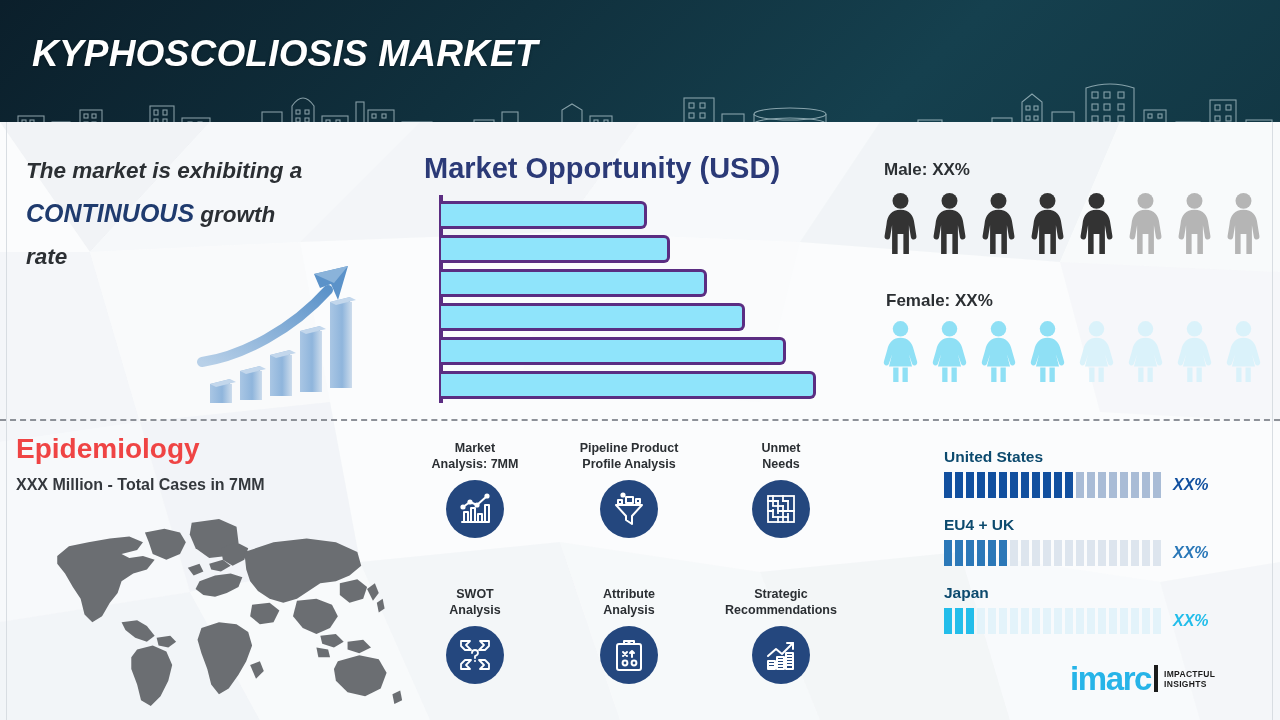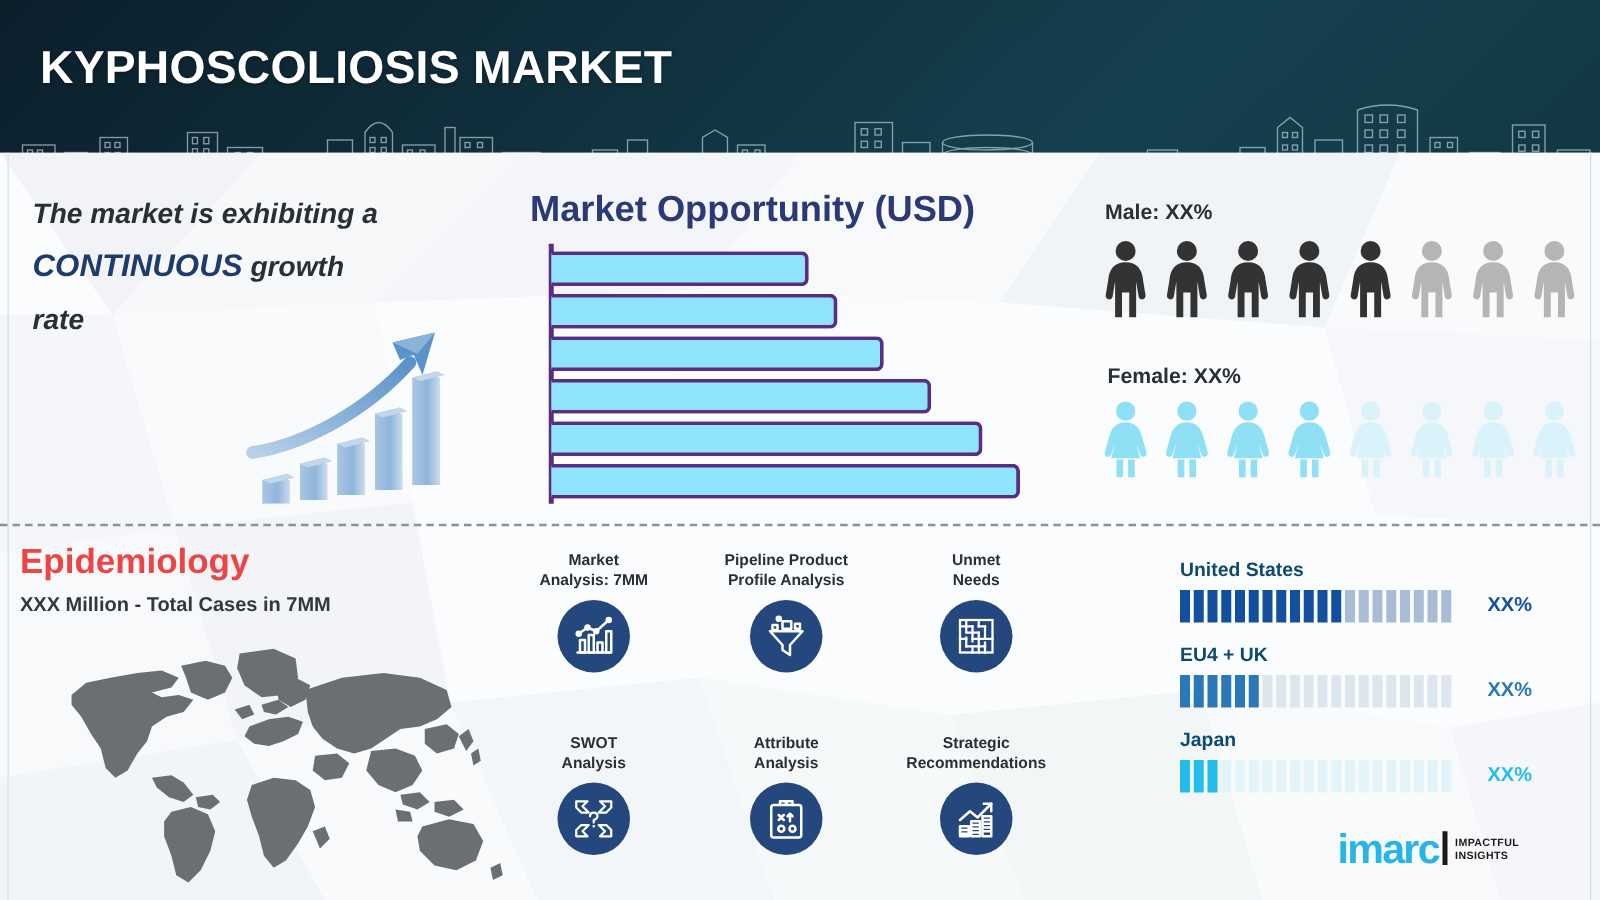--- a/index.html
+++ b/index.html
@@ -9,20 +9,21 @@
     background:#ffffff;
     position:relative;
   }
   #page { position:relative; width:1280px; height:720px; overflow:hidden; background:#fbfcfd; }
 
   
   .header {
     position:absolute; left:0; top:0; width:1280px; height:138px;
     background:linear-gradient(135deg,#0b1f2b 0%,#10303d 38%,#15404e 70%,#123744 100%);
     overflow:hidden;
+    font-style:italic;
   }
   .header .skyline { position:absolute; left:0; bottom:0; width:1280px; height:62px; opacity:.72; }
   .header-title {
     position:absolute; left:32px; top:33px;
     color:#ffffff; font-size:37px; font-weight:bold; letter-spacing:.2px;
     text-shadow:0 1px 3px rgba(0,0,0,.35);
     white-space:nowrap;
   }
 
   
@@ -89,21 +90,21 @@
     background:#24477e; margin:8px auto 0 auto;
     display:flex; align-items:center; justify-content:center;
   }
 
   
   .country-block { position:absolute; width:300px; }
   .country-name { font-size:15.5px; color:#0c4a6e; font-weight:600; margin-bottom:6px; }
   .country-row { display:flex; align-items:center; }
   .seg-track { display:flex; gap:3px; }
   .seg { width:8px; height:26px; }
-  .country-pct { font-size:16px; font-weight:bold; margin-left:29px; }
+  .country-pct { font-size:16px; font-weight:bold; margin-left:12px;font-style:italic; }
 
   
   .logo-wrap { position:absolute; left:1070px; top:662px; display:flex; align-items:center; }
   .logo-word { font-size:33px; font-weight:bold; color:#27b4e8; letter-spacing:-1.4px; line-height:33px; }
   .logo-bar { width:4px; height:27px; background:#1b1b1b; margin:0 6px 0 3px; }
   .logo-tag { font-size:8.5px; font-weight:bold; color:#1b1b1b; line-height:10px; letter-spacing:.3px; }
 </style>
 </head>
 <body>
 

